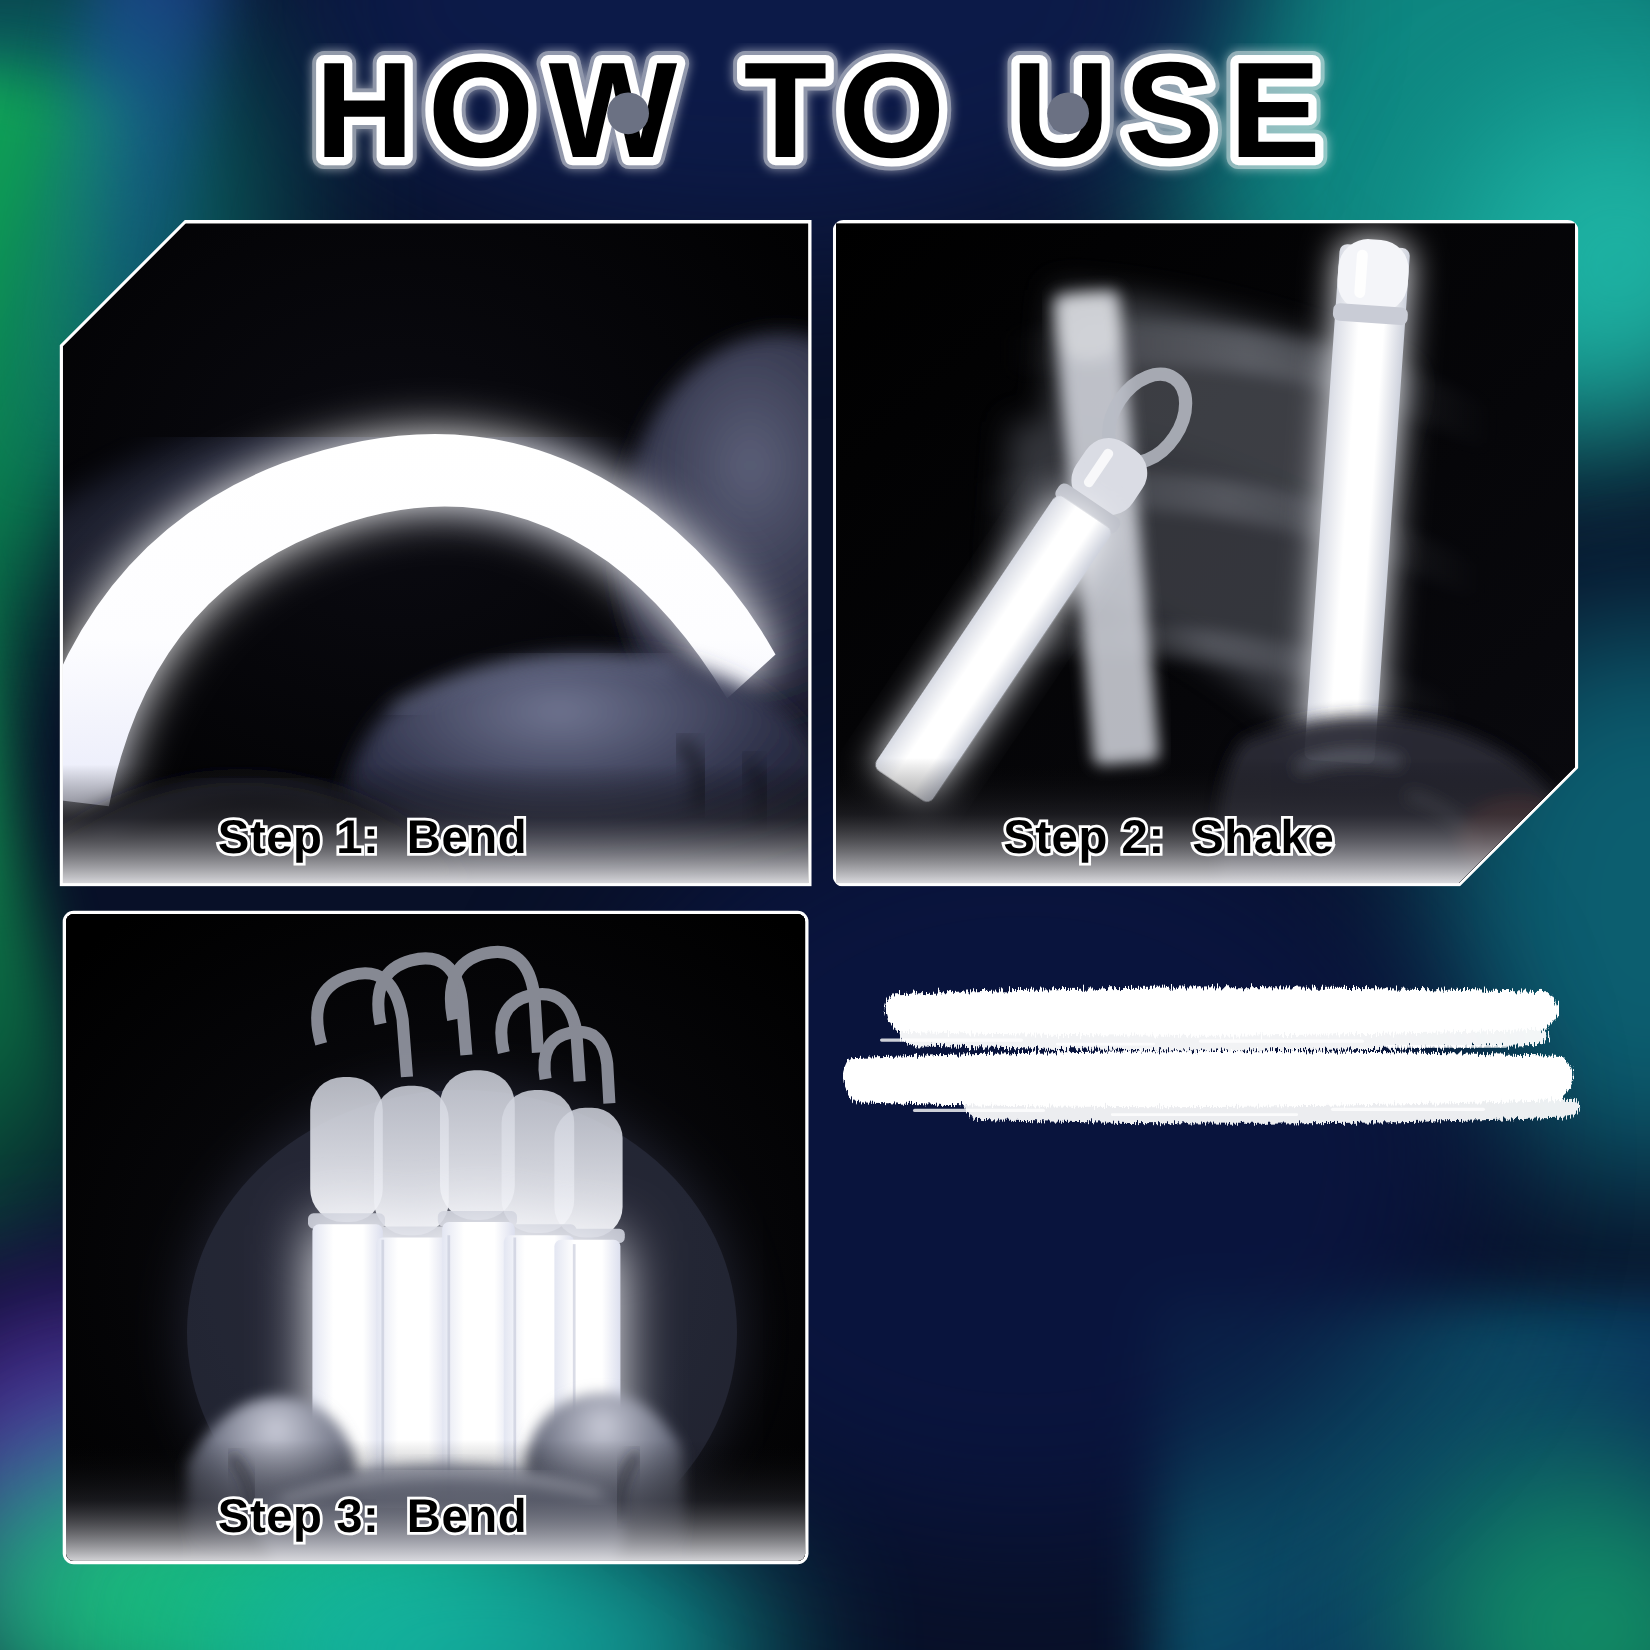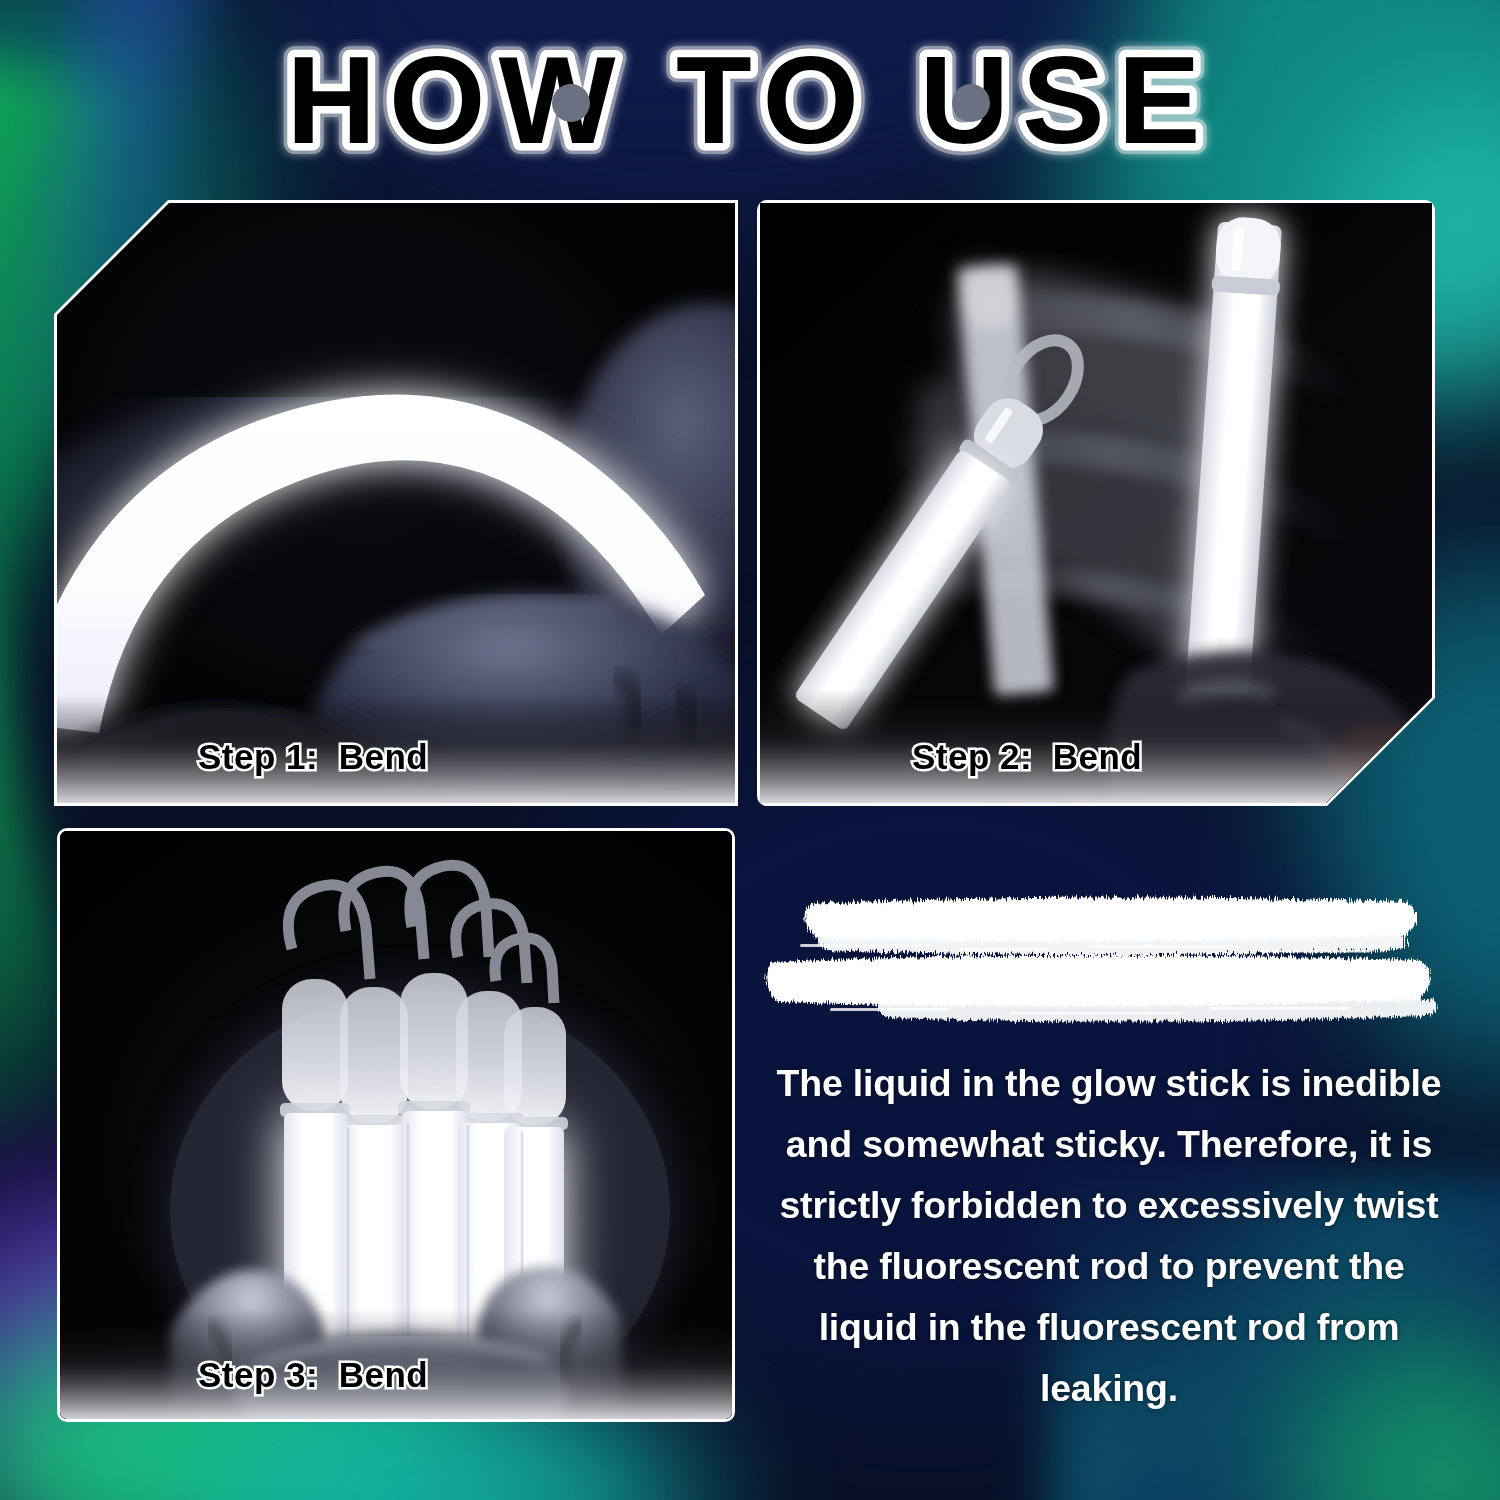--- a/index.html
+++ b/index.html
@@ -57,21 +57,21 @@
   
   #panel3 { left:60px; top:831px; width:672px; height:588px; border-radius:7px; }
   #panel3-border {
     position:absolute; left:57px; top:828px; width:678px; height:594px;
     background:#ffffff; border-radius:10px;
   }
 
   
   .step-label {
     position:absolute;
-    font-size:35px;
+    font-size:43px;
     font-weight:bold;
     color:#000;
     letter-spacing:0.5px;
     white-space:pre;
     -webkit-text-stroke:5px #ffffff;
     paint-order: stroke fill;
     text-shadow:0 0 1px #fff;
   }
   #step1-label { left:198px; top:737px; }
   #step2-label { left:912px; top:737px; }
@@ -297,21 +297,21 @@
       <defs>
         <linearGradient id="p2strip" x1="0" y1="0" x2="0" y2="1">
           <stop offset="0%" stop-color="#000000" stop-opacity="0"></stop>
           <stop offset="45%" stop-color="#2e2e34" stop-opacity="0.5"></stop>
           <stop offset="100%" stop-color="#eaeaee" stop-opacity="0.93"></stop>
         </linearGradient>
       </defs>
     </svg>
   </div>
 </div>
-<div class="step-label" id="step2-label">Step 2:  Bend</div>
+<div class="step-label" id="step2-label">Step 2:  Shake</div>
 
 <div id="panel3-border"></div>
 <div class="panel" id="panel3">
   <div class="panel-img">
     <svg width="672" height="588" viewBox="0 0 672 588">
       <defs>
         <radialGradient id="p3bg" cx="52%" cy="55%" r="70%">
           <stop offset="0%" stop-color="#0d0d13"></stop>
           <stop offset="100%" stop-color="#000000"></stop>
         </radialGradient>
@@ -438,14 +438,13 @@
         <rect x="330" y="57" width="150" height="3" rx="1.5"></rect>
         <rect x="500" y="62" width="110" height="2.5" rx="1"></rect>
         <rect x="70" y="120" width="120" height="3" rx="1.5"></rect>
         <rect x="250" y="124" width="170" height="2.5" rx="1"></rect>
         <rect x="450" y="119" width="140" height="3" rx="1.5"></rect>
       </g>
     </g>
   </svg>
 
 
-  <div id="prec-body">The liquid in the glow stick is inedible and somewhat sticky. Therefore, it is strictly forbidden to excessively twist the fluorescent rod to prevent the liquid in the fluorescent rod from leaking.</div>
 </div>
 
 </body></html>

